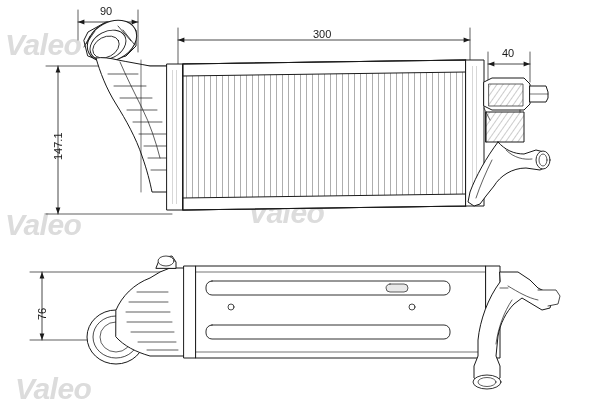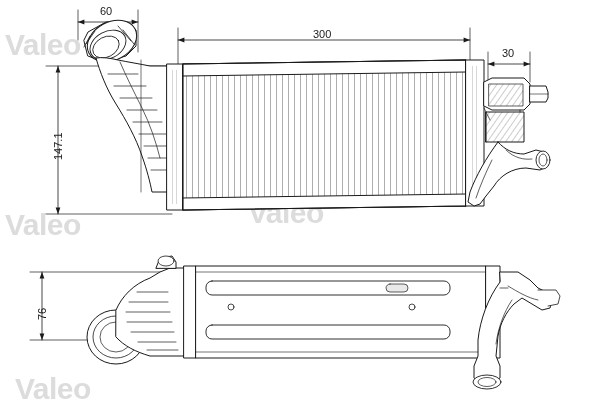--- a/index.html
+++ b/index.html
@@ -31,20 +31,21 @@
     color: #1a1a1a;
     white-space: nowrap;
   }
   .dim-vert {
     transform: rotate(-90deg);
     transform-origin: left top;
   }
   .wm {
     position: absolute;
     font-family: "Liberation Sans", sans-serif;
+    font-style: italic;
     font-weight: bold;
     color: #dcdcdc;
     white-space: nowrap;
     letter-spacing: -0.5px;
   }
 </style>
 </head>
 <body>
 
 <div id="stage">
@@ -216,19 +217,19 @@
         <ellipse cx="487" cy="382" rx="14" ry="7" fill="#ffffff" stroke="#1a1a1a" stroke-width="0.9"></ellipse>
         <ellipse cx="487" cy="382" rx="9" ry="4.5" fill="#ffffff" stroke="#1a1a1a" stroke-width="0.7"></ellipse>
         <path d="M538,290 L556,290 L560,296 L558,304 L548,306" stroke-width="0.8" fill="#ffffff"></path>
 
         <path d="M500,288 L508,288" stroke-width="0.7"></path>
       </g>
 
     </g>
   </svg>
 
-  <div class="dim-label" style="left:100px; top:5px;">60</div>
+  <div class="dim-label" style="left:100px; top:5px;">90</div>
   <div class="dim-label" style="left:313px; top:28px;">300</div>
-  <div class="dim-label" style="left:502px; top:47px;">30</div>
+  <div class="dim-label" style="left:502px; top:47px;">40</div>
   <div class="dim-label dim-vert" style="left:52px; top:160px;">147.1</div>
   <div class="dim-label dim-vert" style="left:36px; top:320px;">76</div>
 
 </div>
 
 </body></html>

